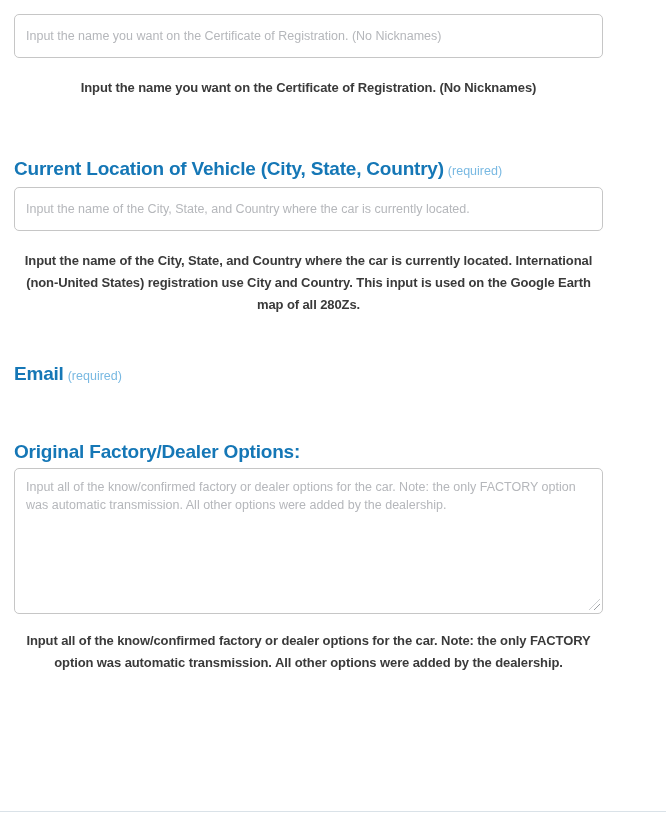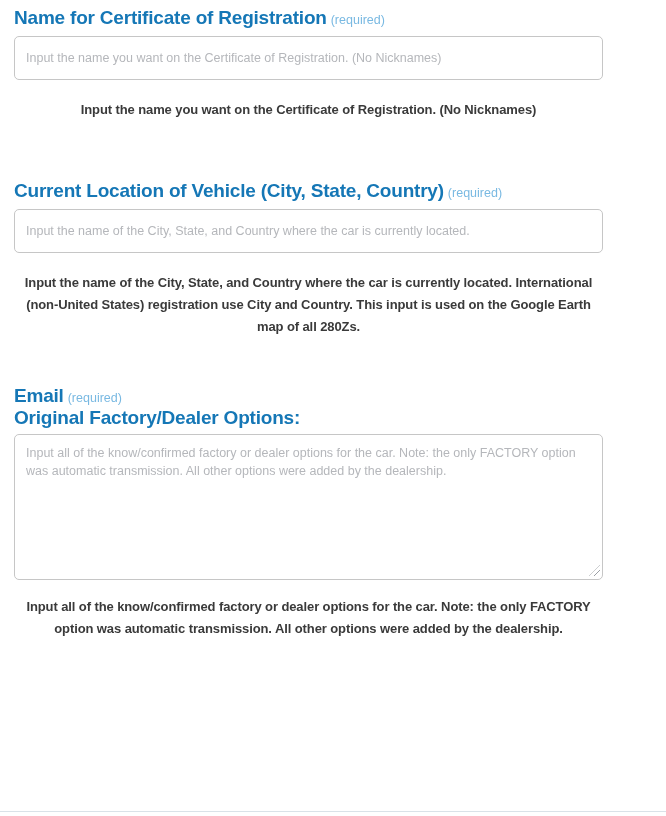--- a/index.html
+++ b/index.html
@@ -73,39 +73,38 @@
     text-align: center;
     font-size: 13px;
     font-weight: 700;
     color: #3a3a3a;
     line-height: 22px;
     letter-spacing: -0.1px;
   }
 
   .s1 { margin-bottom: 60px; }
   .s2 { margin-bottom: 48px; }
-  .s3 { }
+  .s3 { margin-bottom: 56px; }
   .s4 .help-text { margin-top: 16px; }
 
   .bottom-divider {
     position: absolute;
     left: 0;
     top: 811px;
     width: 666px;
     height: 1px;
     background: #dae2e8;
   }
 </style>
 </head>
 <body>
 
 <div class="page">
 
   <section class="field-group s1">
-    <h2 class="field-label"><span>Name for Certificate of Registration</span><span class="required-tag">(required)</span></h2>
     <input type="text" class="text-input" placeholder="Input the name you want on the Certificate of Registration. (No Nicknames)" style="">
     <p class="help-text">Input the name you want on the Certificate of Registration. (No Nicknames)</p>
   </section>
 
   <section class="field-group s2">
     <h2 class="field-label"><span>Current Location of Vehicle (City, State, Country)</span><span class="required-tag">(required)</span></h2>
     <input type="text" class="text-input" placeholder="Input the name of the City, State, and Country where the car is currently located." style="">
     <p class="help-text">Input the name of the City, State, and Country where the car is currently located. International (non-United States) registration use City and Country. This input is used on the Google Earth map of all 280Zs.</p>
   </section>
 

